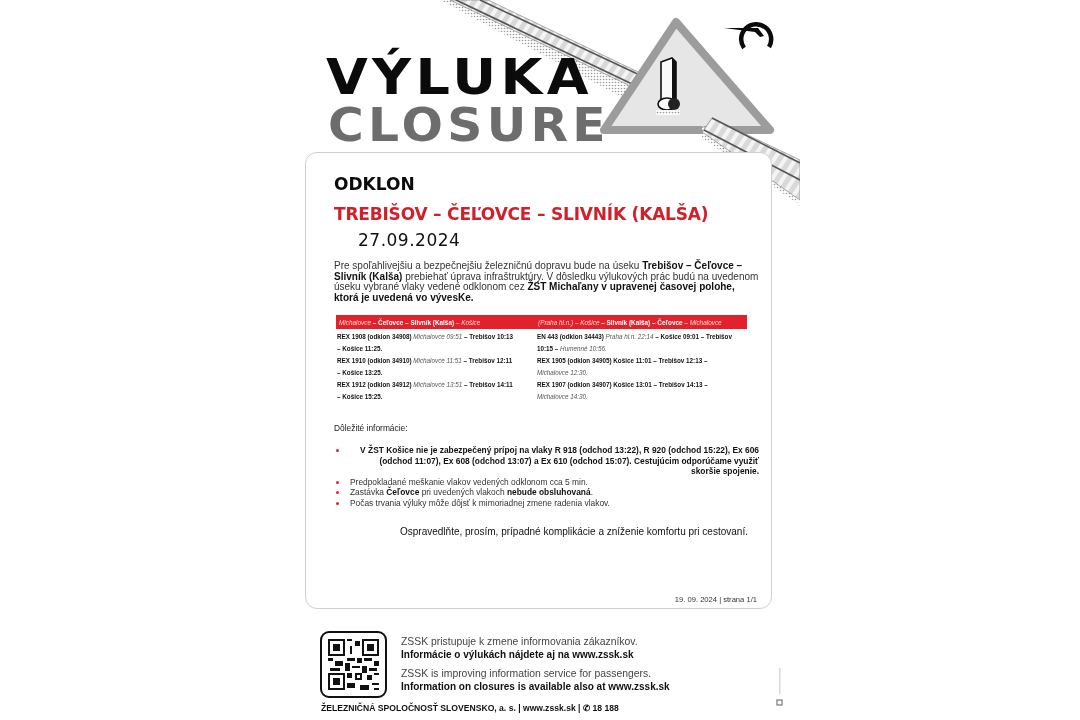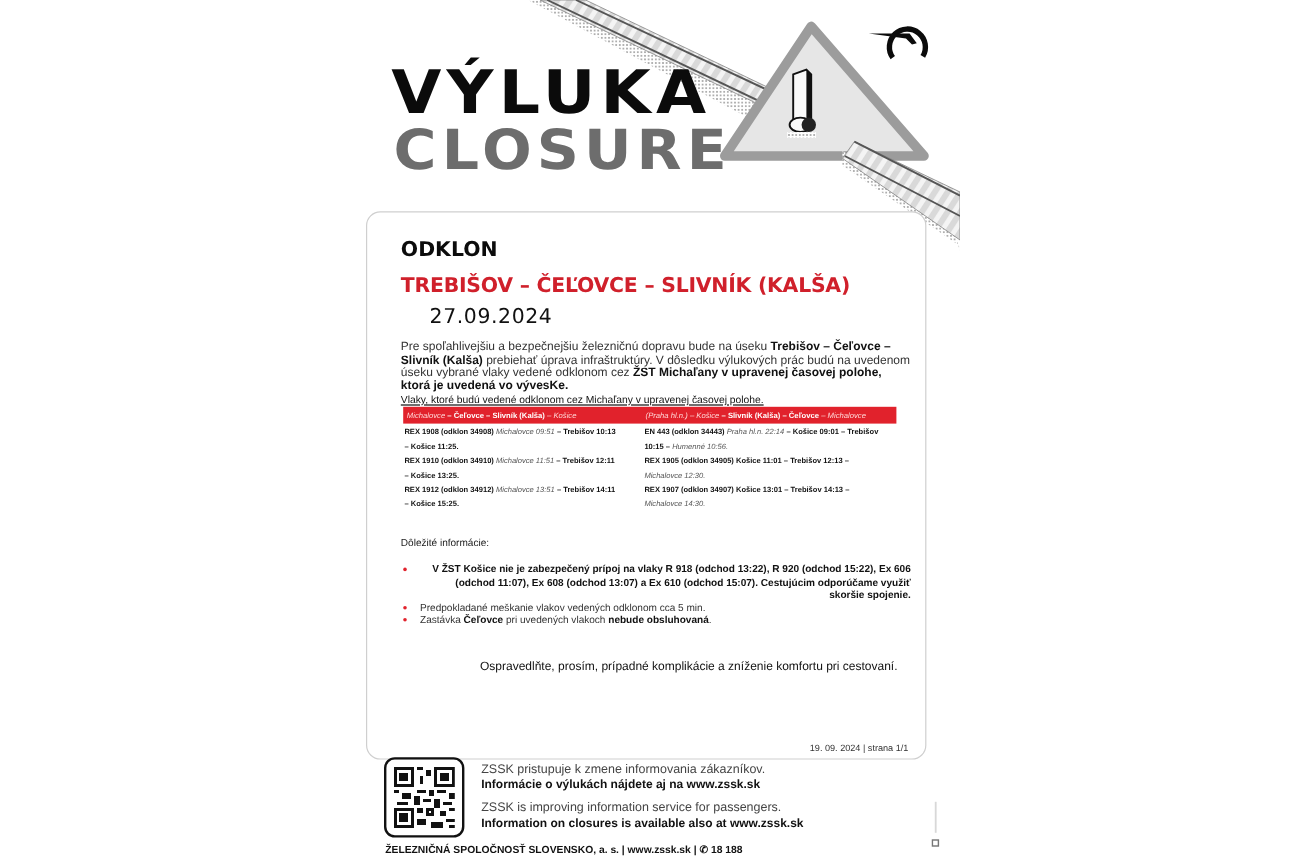--- a/index.html
+++ b/index.html
@@ -5,21 +5,21 @@
     * { box-sizing: border-box; margin: 0; padding: 0; }
     html, body { width: 1080px; height: 720px; background: #ffffff; overflow: hidden; }
     body { position: relative; font-family: "Liberation Sans", sans-serif; color: #111; }
 
     .rail-art { position: absolute; left: 440px; top: 0; width: 360px; height: 210px; }
     .logo { position: absolute; left: 722px; top: 14px; width: 54px; height: 40px; }
 
     .title-main { position: absolute; left: 326px; top: 52px; font-family: "DejaVu Sans", sans-serif; font-weight: 900; font-size: 50px; letter-spacing: 4px; color: #0b0b0b; line-height: 1; transform: scaleX(1.08); transform-origin: left; }
     .title-sub { position: absolute; left: 328px; top: 102px; font-family: "DejaVu Sans", sans-serif; font-weight: 900; font-size: 46px; letter-spacing: 4px; color: #6d6d6d; line-height: 1; transform: scaleX(1.06); transform-origin: left; }
 
-    .card { position: absolute; left: 305px; top: 176px; width: 467px; height: 457px; border: 1.5px solid #cfcfcf; border-radius: 12px; background: #fff; }
+    .card { position: absolute; left: 305px; top: 152px; width: 467px; height: 457px; border: 1.5px solid #cfcfcf; border-radius: 12px; background: #fff; }
     .card-heading { position: absolute; left: 28px; top: 21px; font-family: "DejaVu Sans", sans-serif; font-weight: bold; font-size: 17px; color: #0b0b0b; }
     .card-route { position: absolute; left: 28px; top: 51px; font-family: "DejaVu Sans", sans-serif; font-weight: bold; font-size: 17px; color: #d0202b; white-space: nowrap; letter-spacing: -0.2px; }
     .card-date { position: absolute; left: 28px; top: 77px; font-family: "DejaVu Sans", sans-serif; font-size: 17px; color: #111; letter-spacing: 0.5px; margin-left: 24px; }
 
     .intro { position: absolute; left: 28px; top: 108px; width: 425px; font-size: 10px; line-height: 10.7px; color: #333; }
     .intro b { color: #111; }
     .sub-heading { position: absolute; left: 28px; top: 151px; width: 420px; font-size: 8.6px; color: #111; text-decoration: underline; }
 
     .red-bar { position: absolute; left: 30px; top: 162px; width: 411px; height: 14px; background: #e1222c; color: #fff; font-size: 6.4px; display: flex; align-items: center; }
     .red-bar .col { width: 200px; padding-left: 3px; white-space: nowrap; }
@@ -102,21 +102,20 @@
 
 <div class="card">
   <div class="card-heading">ODKLON</div>
   <div class="card-route">TREBIŠOV – ČEĽOVCE – SLIVNÍK (KALŠA)</div>
   <div class="card-date">27.09.2024</div>
 
   <p class="intro">
     <span>Pre spoľahlivejšiu a bezpečnejšiu železničnú dopravu bude na úseku </span><b>Trebišov – Čeľovce – Slivník (Kalša)</b><span> prebiehať úprava infraštruktúry. V dôsledku výlukových prác budú na uvedenom úseku vybrané vlaky vedené odklonom cez </span><b>ŽST Michaľany v upravenej časovej polohe, ktorá je uvedená vo vývesKe.</b>
   </p>
 
-  <div class="sub-heading">Vlaky, ktoré budú vedené odklonom cez Michaľany v upravenej časovej polohe.</div>
 
   <div class="red-bar">
     <div class="col">
       <i>Michalovce</i>
       <b>– Čeľovce  – Slivník (Kalša)</b>
       <i>– Košice</i>
     </div>
     <div class="col">
       <i>(Praha hl.n.) – Košice</i>
       <b>– Slivník (Kalša) – Čeľovce</b>
@@ -134,20 +133,21 @@
     <div><b>EN 443 (odklon 34443)</b> <i>Praha hl.n. 22:14</i> <b>– Košice 09:01 – Trebišov 10:15 –</b> <i>Humenné 10:56.</i></div>
     <div><b>REX 1905 (odklon 34905)</b> <b>Košice 11:01 – Trebišov 12:13 –</b><br><i>Michalovce 12:30.</i></div>
     <div><b>REX 1907 (odklon 34907)</b> <b>Košice 13:01 – Trebišov 14:13 –</b><br><i>Michalovce 14:30.</i></div>
   </div>
 
   <div class="info-heading">Dôležité informácie:</div>
   <ul class="info-list">
     <li class="strong">V ŽST Košice nie je zabezpečený prípoj na vlaky R 918 (odchod  13:22), R 920 (odchod 15:22), Ex 606 (odchod 11:07), Ex 608 (odchod 13:07) a Ex 610 (odchod 15:07). Cestujúcim odporúčame využiť skoršie spojenie.</li>
     <li>Predpokladané meškanie vlakov vedených odklonom cca 5 min.</li>
     <li><span>Zastávka </span><b>Čeľovce</b><span> pri uvedených vlakoch </span><b>nebude obsluhovaná</b><span>.</span></li>
+    <li>Počas trvania výluky môže dôjsť k mimoriadnej zmene radenia vlakov.</li>
   </ul>
 
   <div class="apology">Ospravedlňte, prosím, prípadné komplikácie a zníženie komfortu pri cestovaní.</div>
   <div class="card-footer">19. 09. 2024 | strana 1/1</div>
 </div>
 
 <div class="qr">
   <svg viewBox="0 0 21 21" shape-rendering="crispEdges">
     <g fill="#111">
       <rect x="0" y="0" width="7" height="7"></rect>

